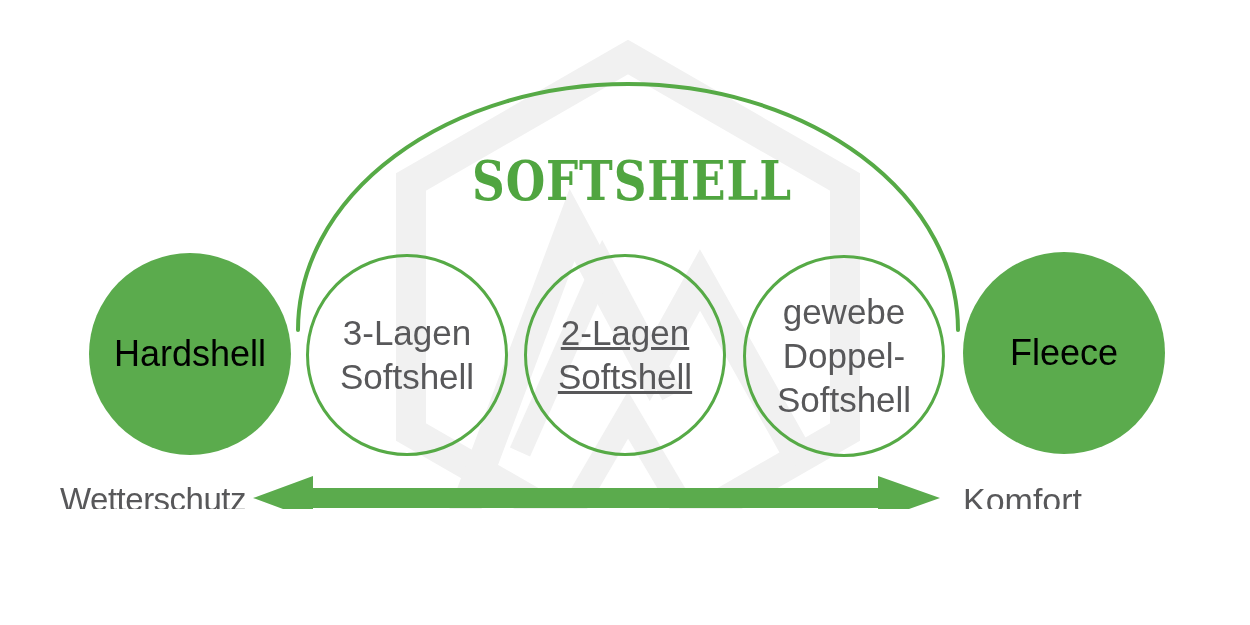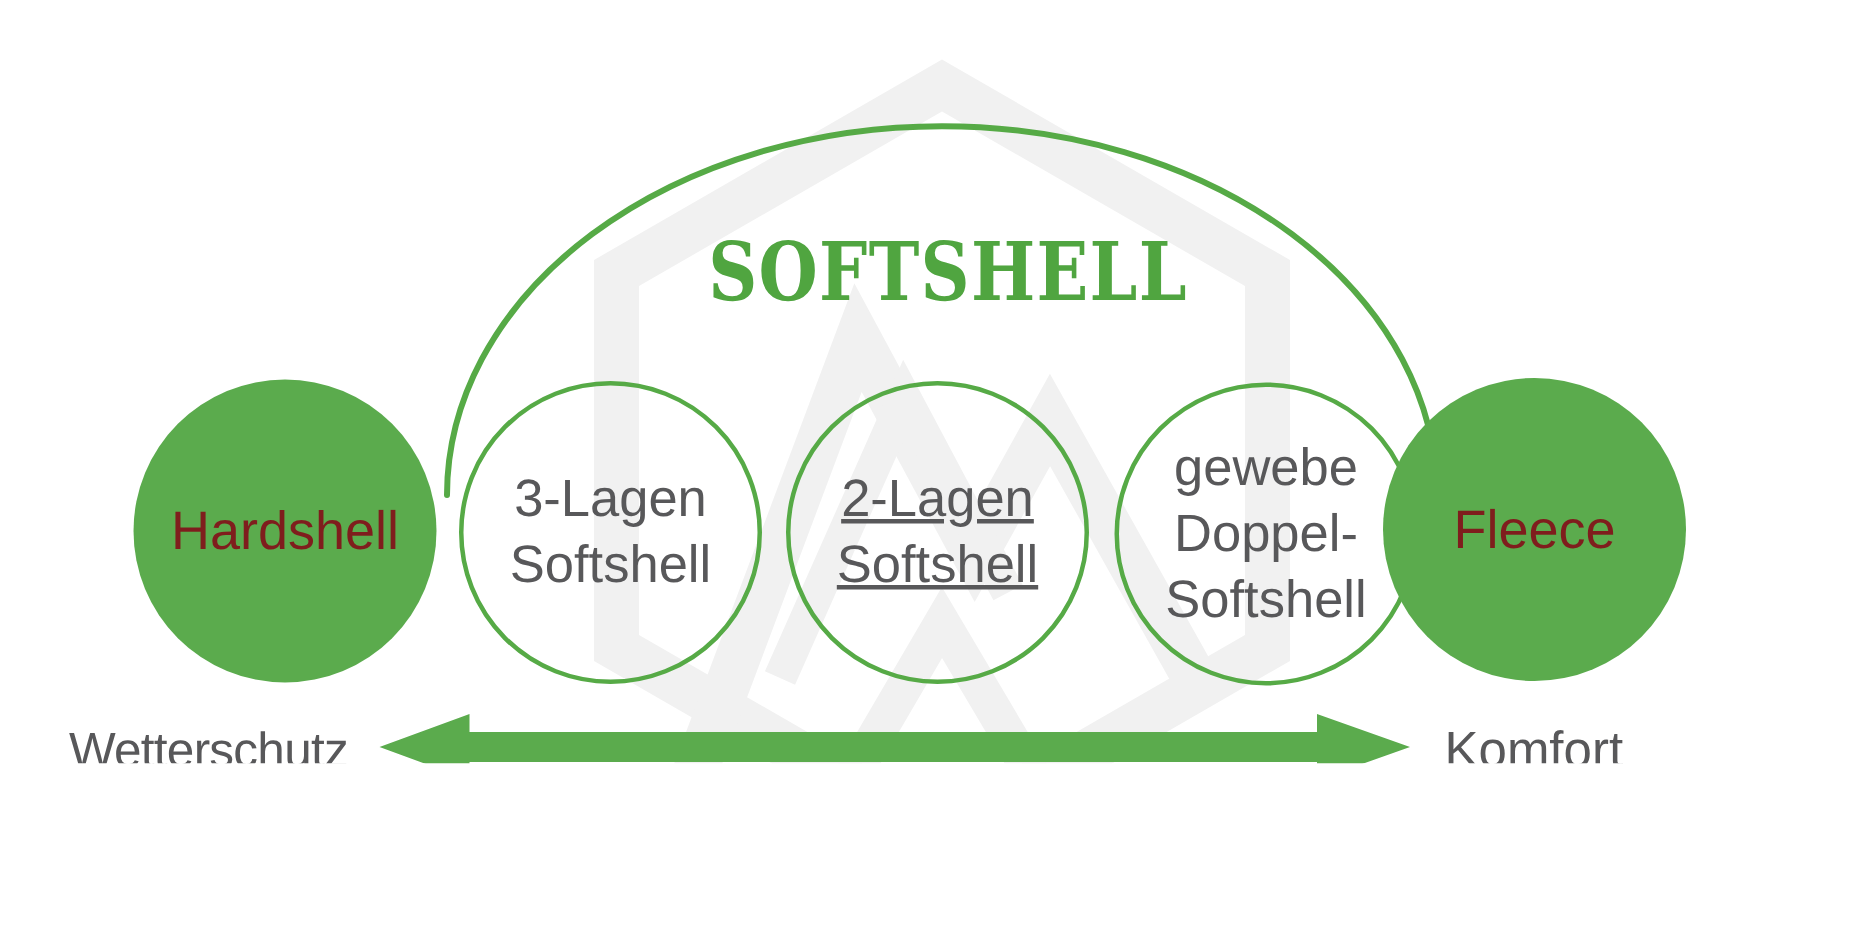--- a/index.html
+++ b/index.html
@@ -39,46 +39,46 @@
     border-radius: 50%;
     display: flex;
     flex-direction: column;
     align-items: center;
     justify-content: center;
     text-align: center;
     box-sizing: border-box;
   }
   .circle.solid {
     background: #5bab4d;
-    color: #7f1d1d;
+    color: #000000;
     font-size: 36px;
     line-height: 44px;
   }
   .circle.outlined {
     background: transparent;
     border: 3px solid #56aa46;
     color: #58585a;
     font-size: 35px;
     line-height: 44px;
   }
   .circle .line { white-space: nowrap; }
   .hardshell { left: 89px;  top: 253px; }
   .type-1    { left: 306px; top: 254px; align-items: center; }
   .type-2    { left: 524px; top: 254px; text-decoration: underline; }
   .type-3    { left: 743px; top: 255px; }
-  .fleece    { left: 922px; top: 252px; }
+  .fleece    { left: 963px; top: 252px; }
   .axis-label {
     position: absolute;
     top: 481px;
     font-size: 34px;
     line-height: 38px;
     color: #58585a;
     white-space: nowrap;
   }
-  .axis-label.left  { left: 46px; width: 200px; text-align: left; font-size: 33px; letter-spacing: -0.5px; }
+  .axis-label.left  { left: 46px; width: 200px; text-align: right; font-size: 33px; letter-spacing: -0.5px; }
   .axis-label.right { left: 963px; }
 </style>
 </head>
 <body>
 
 <div class="canvas">
 
   <svg class="bg-svg" viewBox="0 0 1250 625" aria-hidden="true">
 
     <g stroke="#f1f1f1" fill="none" stroke-miterlimit="12">

